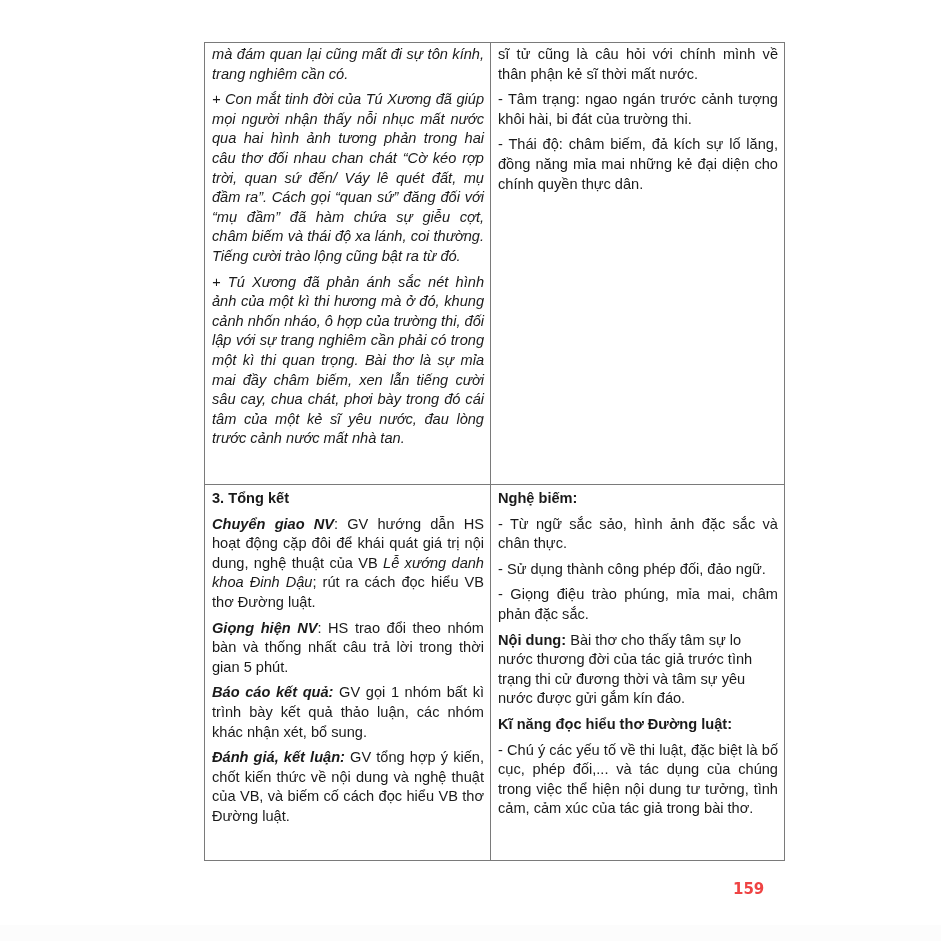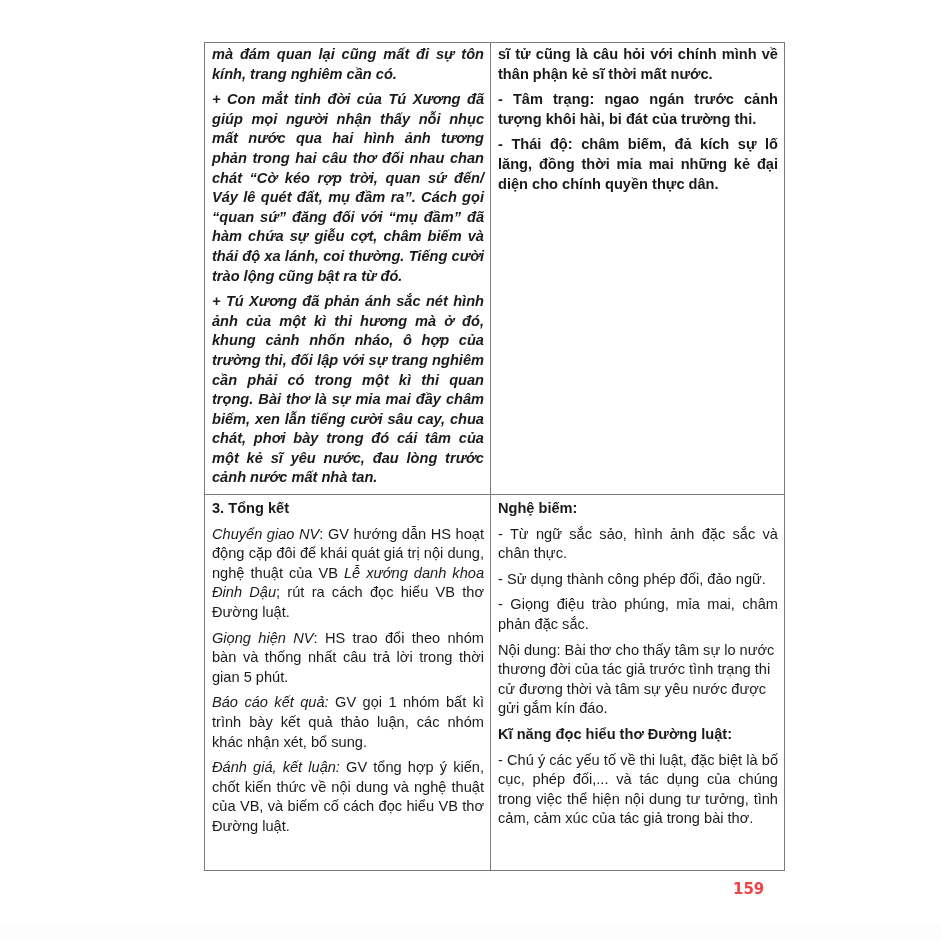--- a/index.html
+++ b/index.html
@@ -14,24 +14,24 @@
   .page-table td {
     border: 1.3px solid #7a7a7a; vertical-align: top;
     padding: 2px 6px 6px 7px;
     font-size: 14.6px; line-height: 19.6px; text-align: justify;
   }
   .col-left { width: 272px; }
   .col-right { width: 280px; }
   .para { margin: 0 0 6px 0; }
   .para:last-child { margin-bottom: 0; }
   .it { font-style: italic; }
-  .b { font-weight: normal; }
-  .bi { font-weight: normal; font-style: italic; }
+  .b { font-weight: bold; }
+  .bi { font-weight: bold; font-style: italic; }
   .heading { font-weight: bold; margin: 2px 0 6px 0; }
-  .row1 td { height: 433px; font-weight: bold; }
+  .row1 td { height: 433px; }
   .row2 td { height: 367px; }
   .page-number {
     position: absolute; left: 733px; top: 880px;
     font-family: "DejaVu Sans", sans-serif; font-weight: bold; font-size: 15px; color: #ef4444;
   }
   .spacer-bottom {
     position: absolute; left: 0; top: 925px; width: 941px; height: 16px; background: #fcfcfc;
   }
 </style>
 </head>
@@ -41,21 +41,21 @@
   <tbody>
       <tr class="row1">
     <td class="col-left">
       <p class="para it">mà đám quan lại cũng mất đi sự tôn kính, trang nghiêm cần có.</p>
       <p class="para it">+ Con mắt tinh đời của Tú Xương đã giúp mọi người nhận thấy nỗi nhục mất nước qua hai hình ảnh tương phản trong hai câu thơ đối nhau chan chát “Cờ kéo rợp trời, quan sứ đến/ Váy lê quét đất, mụ đầm ra”. Cách gọi “quan sứ” đăng đối với “mụ đầm” đã hàm chứa sự giễu cợt, châm biếm và thái độ xa lánh, coi thường. Tiếng cười trào lộng cũng bật ra từ đó.</p>
       <p class="para it">+ Tú Xương đã phản ánh sắc nét hình ảnh của một kì thi hương mà ở đó, khung cảnh nhốn nháo, ô hợp của trường thi, đối lập với sự trang nghiêm cần phải có trong một kì thi quan trọng. Bài thơ là sự mỉa mai đầy châm biếm, xen lẫn tiếng cười sâu cay, chua chát, phơi bày trong đó cái tâm của một kẻ sĩ yêu nước, đau lòng trước cảnh nước mất nhà tan.</p>
     </td>
     <td class="col-right">
       <p class="para">sĩ tử cũng là câu hỏi với chính mình về thân phận kẻ sĩ thời mất nước.</p>
       <p class="para">- Tâm trạng: ngao ngán trước cảnh tượng khôi hài, bi đát của trường thi.</p>
-      <p class="para">- Thái độ: châm biếm, đả kích sự lố lăng, đồng thời mỉa mai những kẻ đại diện cho chính quyền thực dân.</p>
+      <p class="para">- Thái độ: châm biếm, đả kích sự lố lăng, đồng năng mỉa mai những kẻ đại diện cho chính quyền thực dân.</p>
     </td>
   </tr>
   <tr class="row2">
     <td class="col-left">
       <p class="heading">3. Tổng kết</p>
       <p class="para"><span class="bi">Chuyển giao NV</span><span>: </span><span>GV hướng dẫn HS hoạt động cặp đôi để khái quát giá trị nội dung, nghệ thuật của VB </span><span class="it">Lễ xướng danh khoa Đinh Dậu</span><span>; rút ra cách đọc hiểu VB thơ Đường luật.</span></p>
       <p class="para"><span class="bi">Giọng hiện NV</span><span>: </span><span>HS trao đổi theo nhóm bàn và thống nhất câu trả lời trong thời gian 5 phút.</span></p>
       <p class="para"><span class="bi">Báo cáo kết quả:</span><span> </span><span>GV gọi 1 nhóm bất kì trình bày kết quả thảo luận, các nhóm khác nhận xét, bổ sung.</span></p>
       <p class="para"><span class="bi">Đánh giá, kết luận:</span><span> </span><span>GV tổng hợp ý kiến, chốt kiến thức về nội dung và nghệ thuật của VB, và biếm cố cách đọc hiểu VB thơ Đường luật.</span></p>
     </td>

